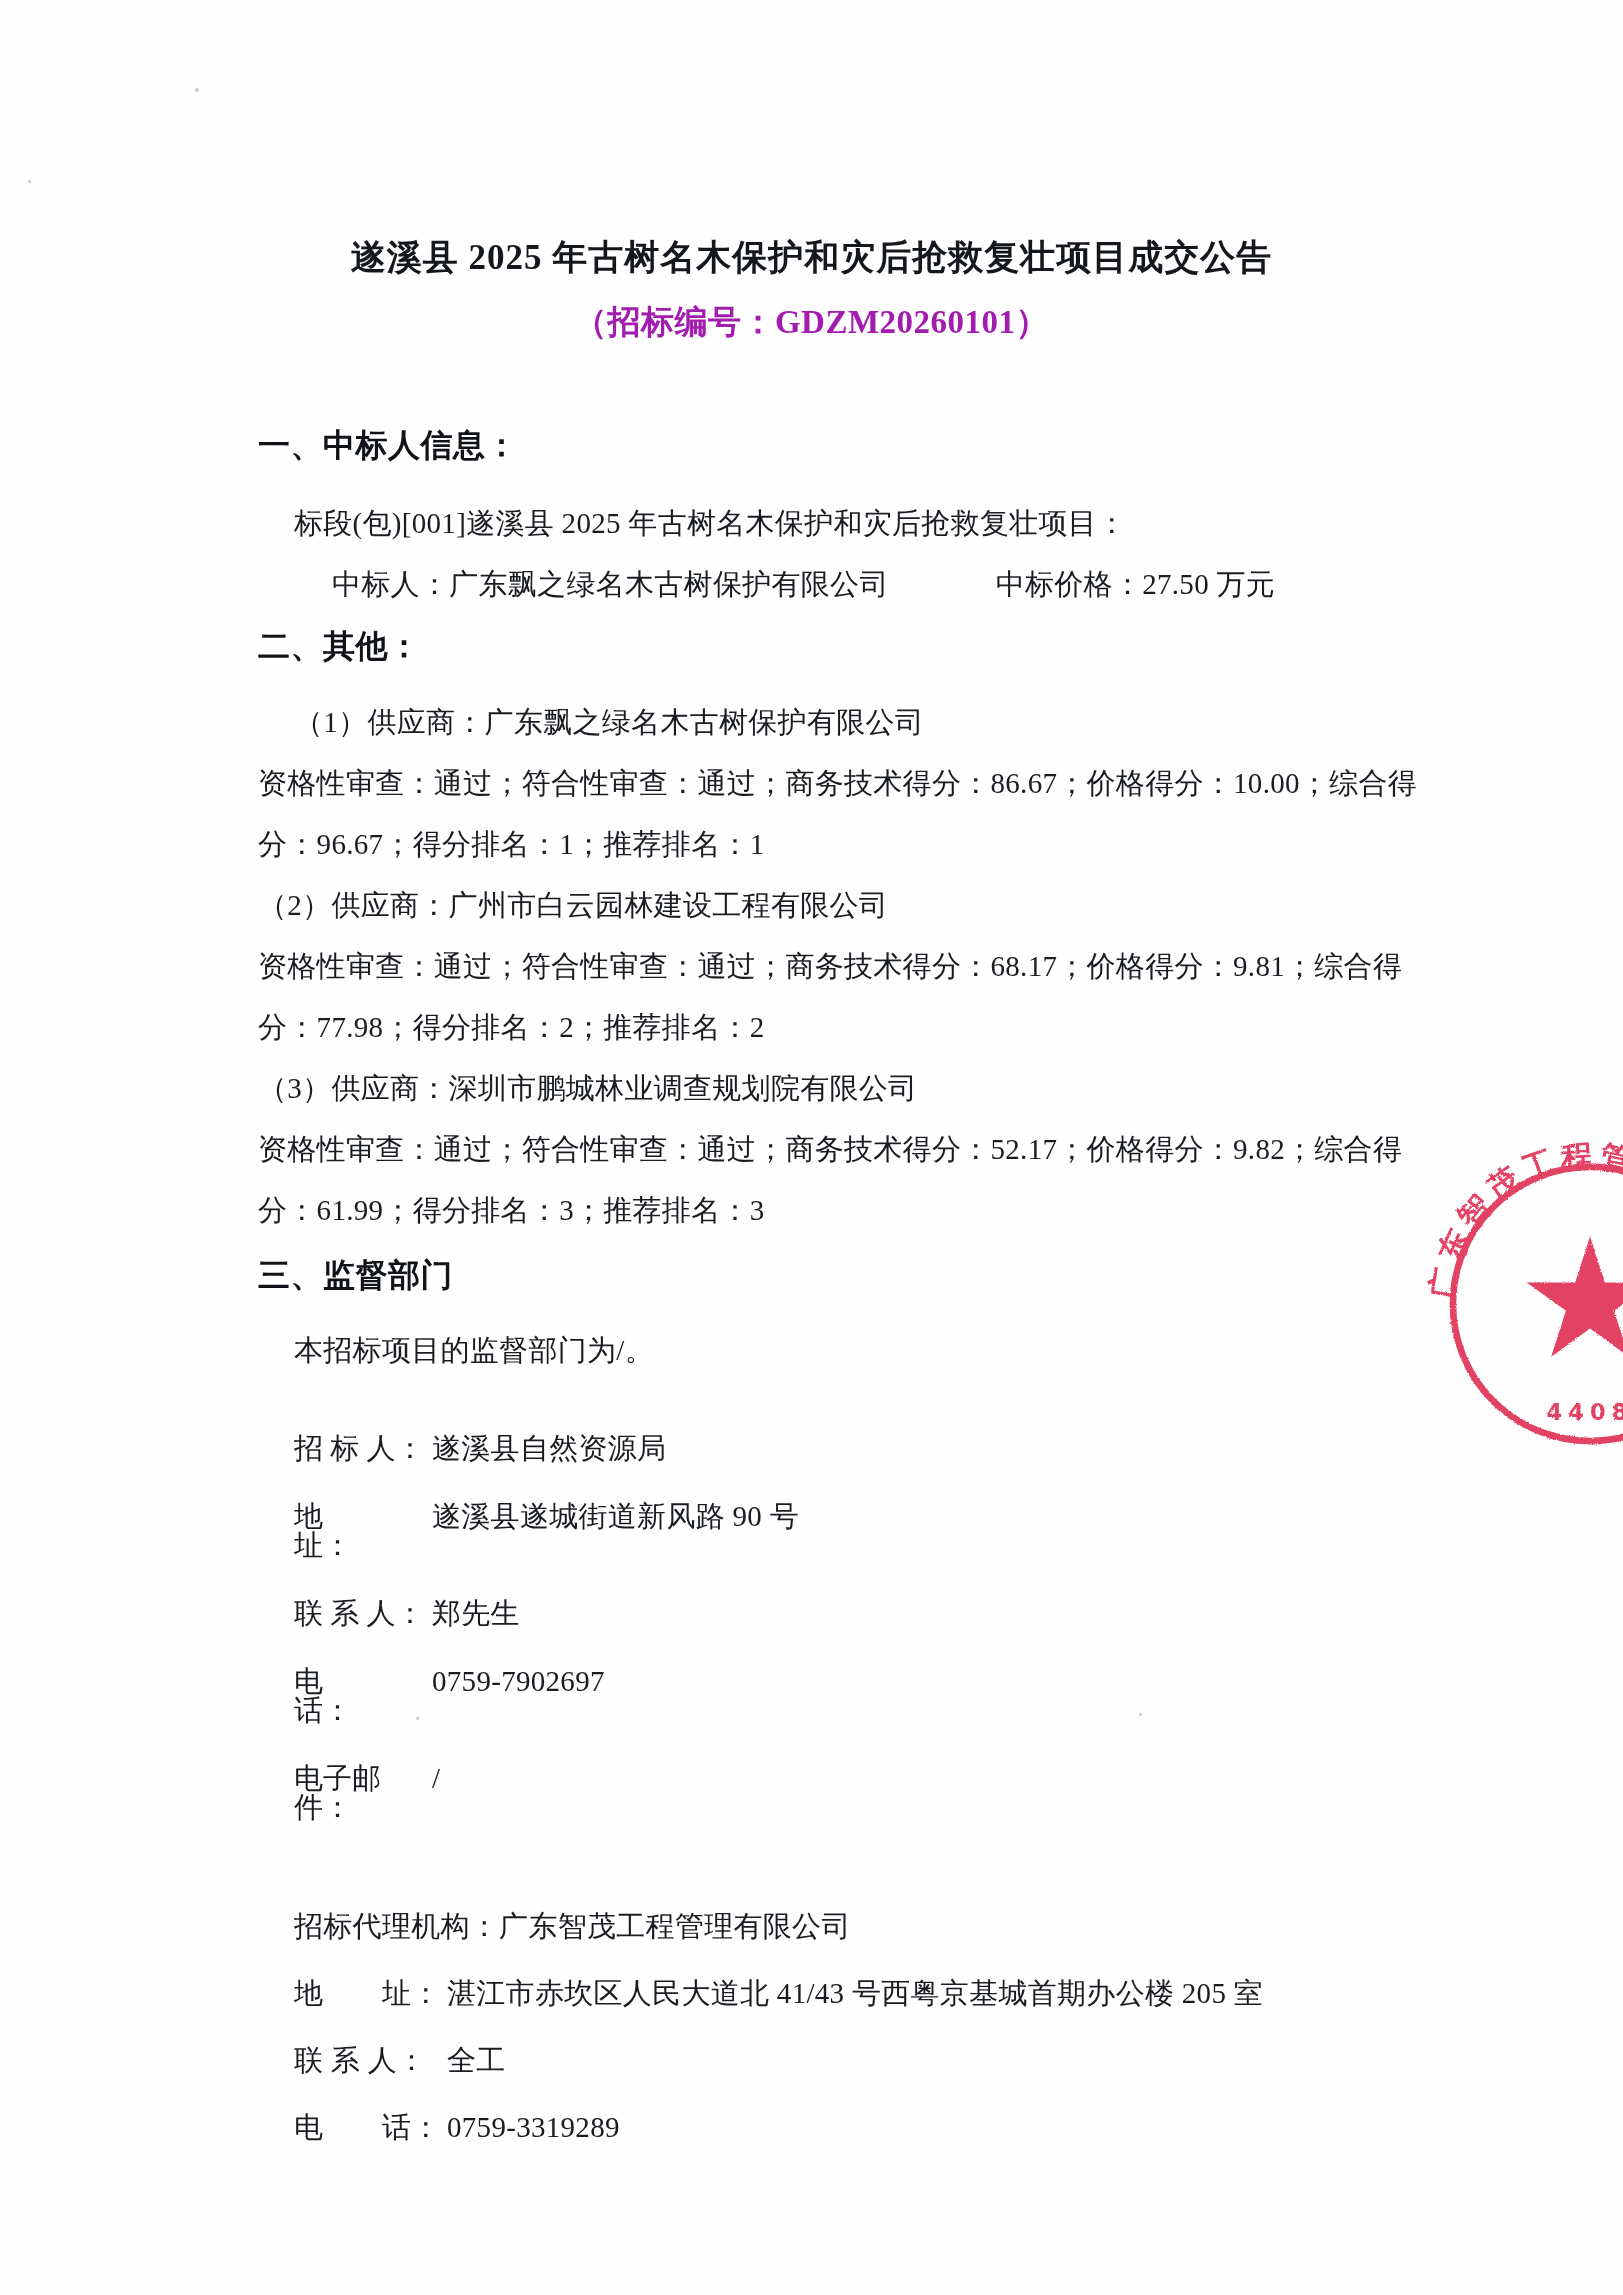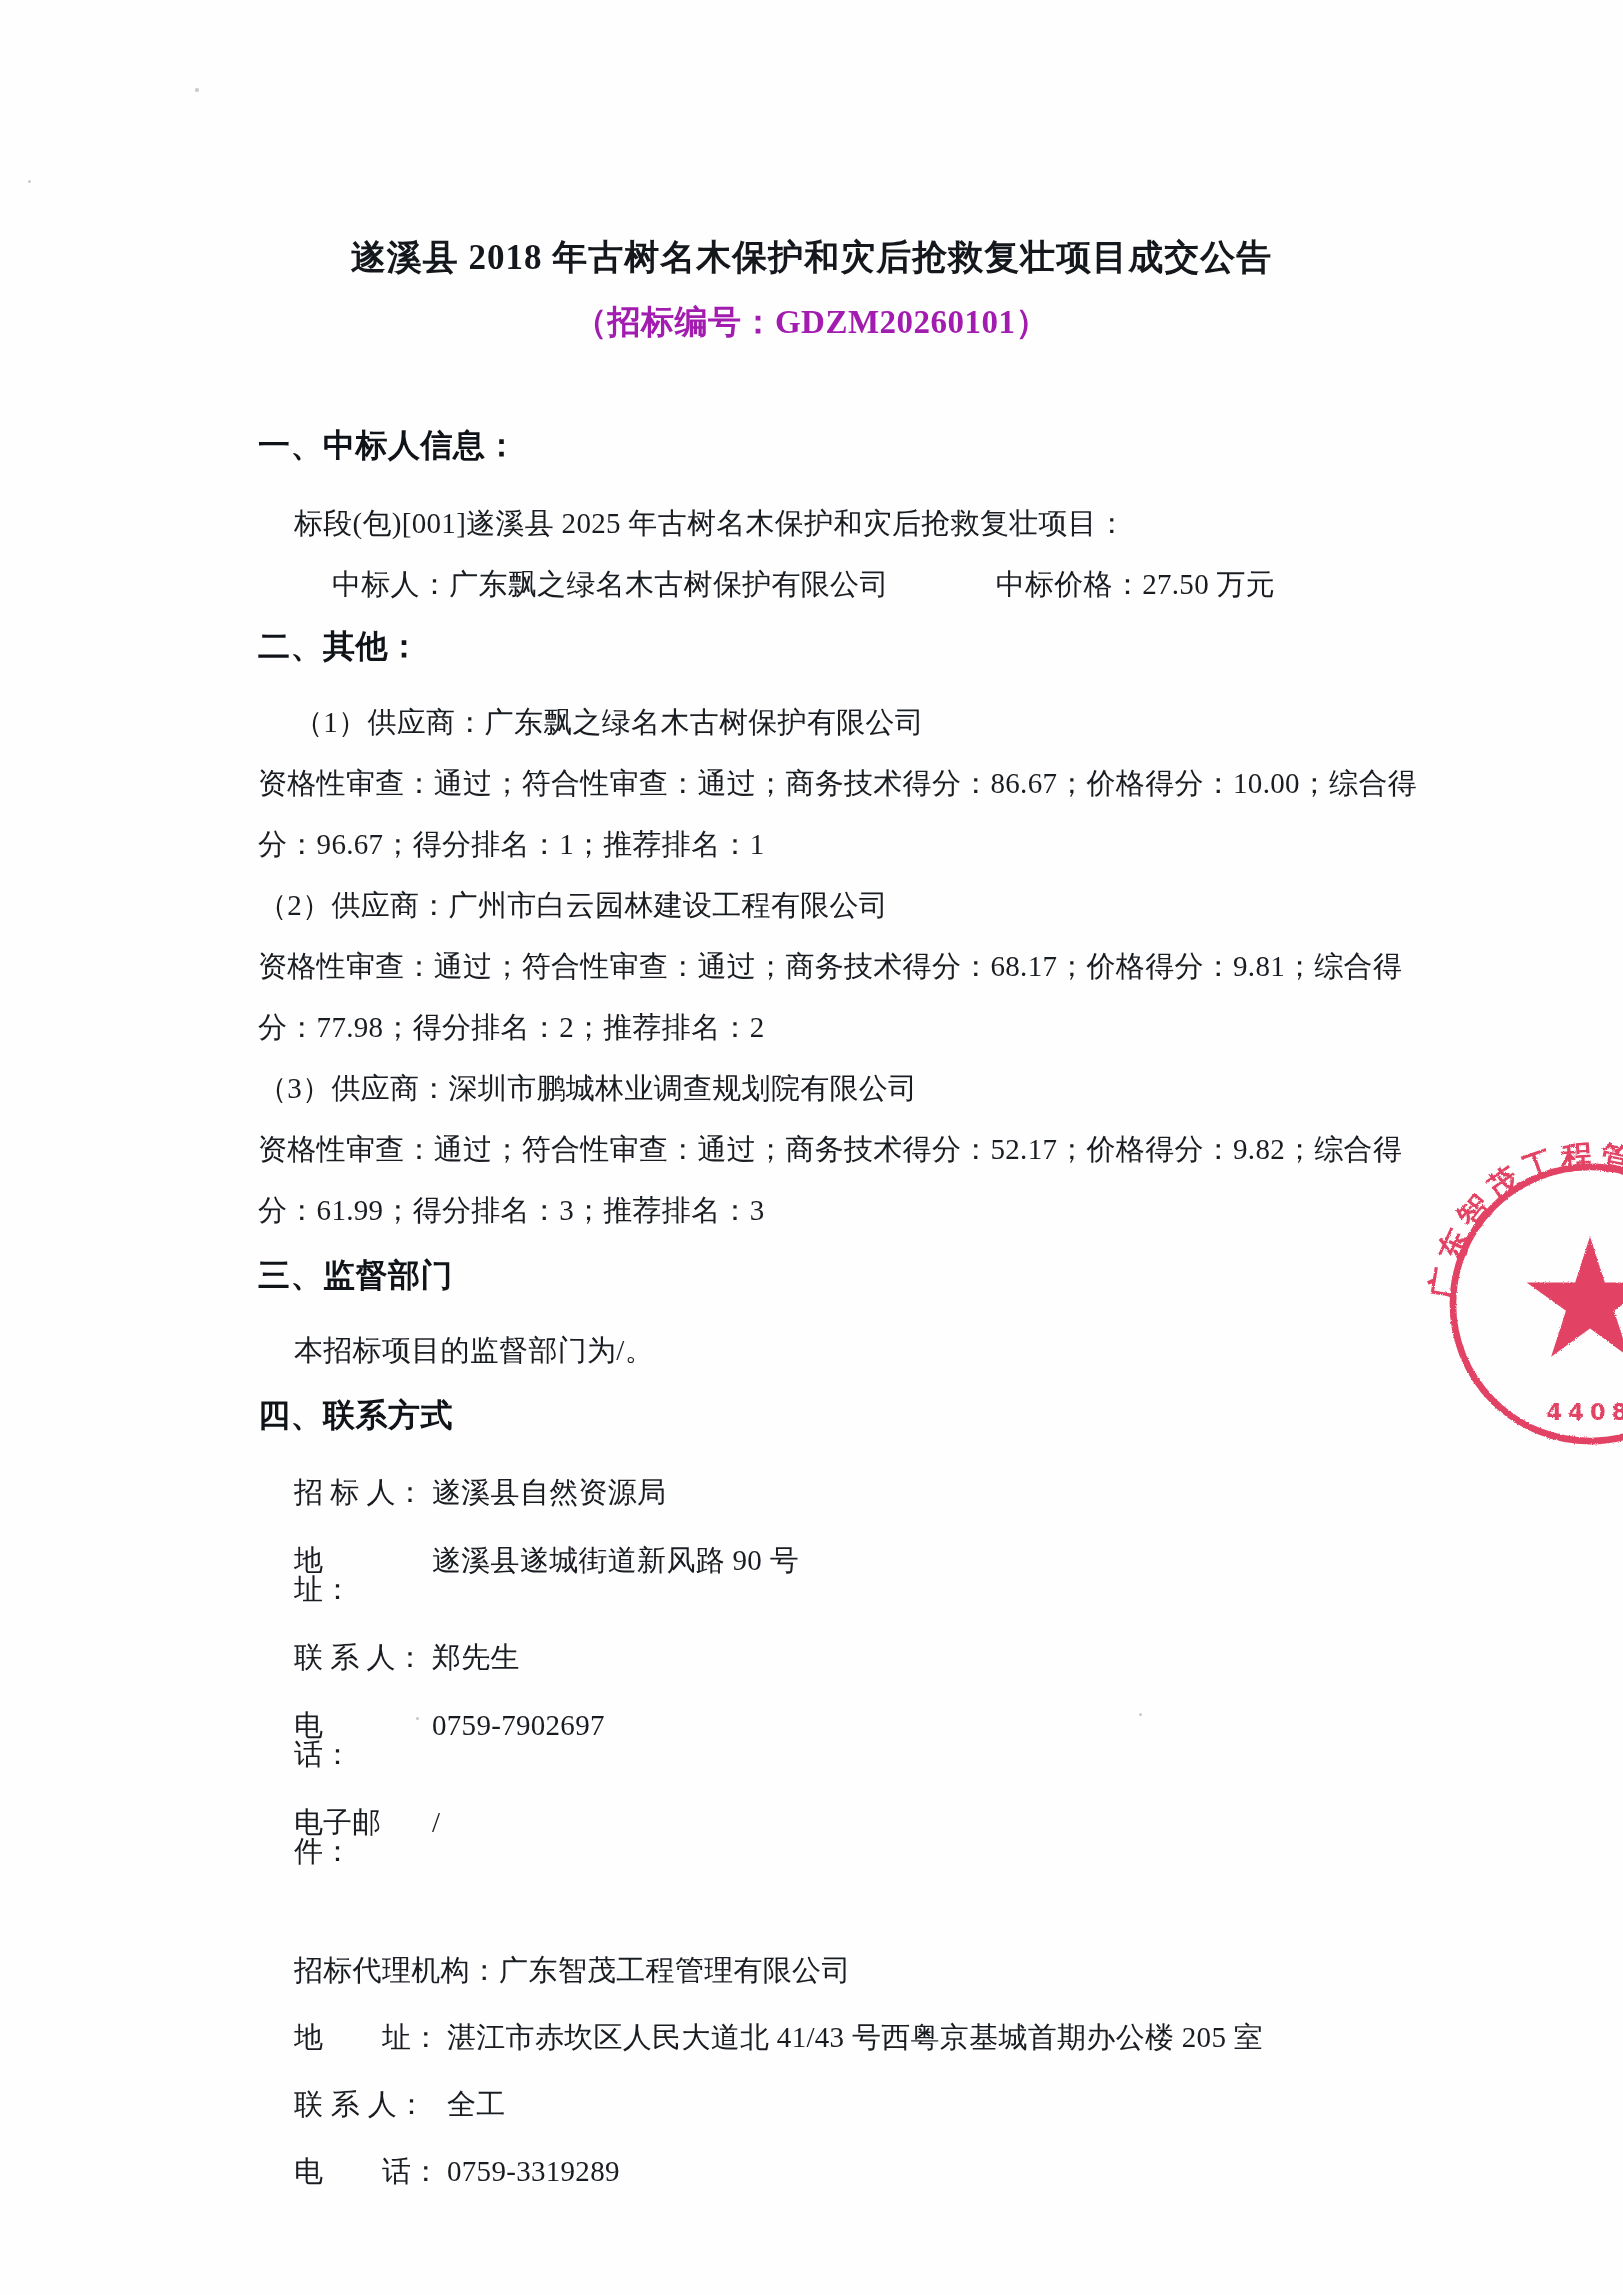--- a/index.html
+++ b/index.html
@@ -115,21 +115,21 @@
 
 <div class="page">
 
   <div class="speckle" style="left:195px; top:88px; width:3.6px; height:3.6px;"></div>
   <div class="speckle" style="left:28px; top:180px; width:3.1px; height:3.1px;"></div>
   <div class="speckle" style="left:416px; top:1717px; width:2.6px; height:2.6px;"></div>
   <div class="speckle" style="left:1139px; top:1713px; width:3.1px; height:3.1px;"></div>
 
   <div class="content">
 
-    <h1 class="doc-title">遂溪县 2018 年古树名木保护和灾后抢救复壮项目成交公告</h1>
+    <h1 class="doc-title">遂溪县 2025 年古树名木保护和灾后抢救复壮项目成交公告</h1>
     <div class="doc-subtitle">（招标编号：GDZM20260101）</div>
 
     <div style="height:76px"></div>
     <h2 class="section-head">一、中标人信息：</h2>
 
     <div style="height:33px"></div>
     <p class="para indent-1">标段(包)[001]遂溪县 2025 年古树名木保护和灾后抢救复壮项目：</p>
 
     <div style="height:32px"></div>
     <div class="para indent-2 row">
@@ -163,21 +163,20 @@
     <p class="para indent-flush">资格性审查：通过；符合性审查：通过；商务技术得分：52.17；价格得分：9.82；综合得</p>
     <div style="height:32px"></div>
     <p class="para indent-flush">分：61.99；得分排名：3；推荐排名：3</p>
 
     <div style="height:29px"></div>
     <h2 class="section-head">三、监督部门</h2>
     <div style="height:30px"></div>
     <p class="para indent-1">本招标项目的监督部门为/。</p>
 
     <div style="height:29px"></div>
-    <h2 class="section-head">四、联系方式</h2>
 
     <div style="height:32px"></div>
     <div class="para indent-1 row">
       <span class="label-fixed">招 标 人：</span>
       <span>遂溪县自然资源局</span>
     </div>
 
     <div style="height:31px"></div>
     <div class="para indent-1 row">
       <span class="label-fixed">地　　址：</span>

